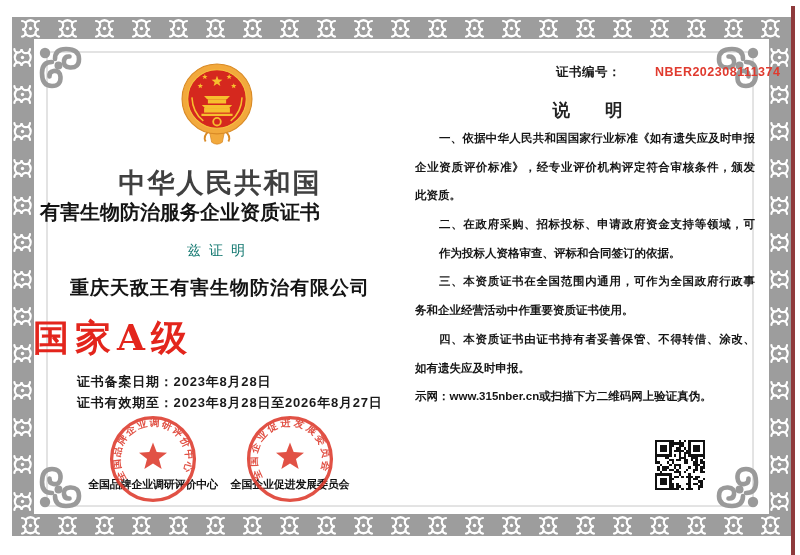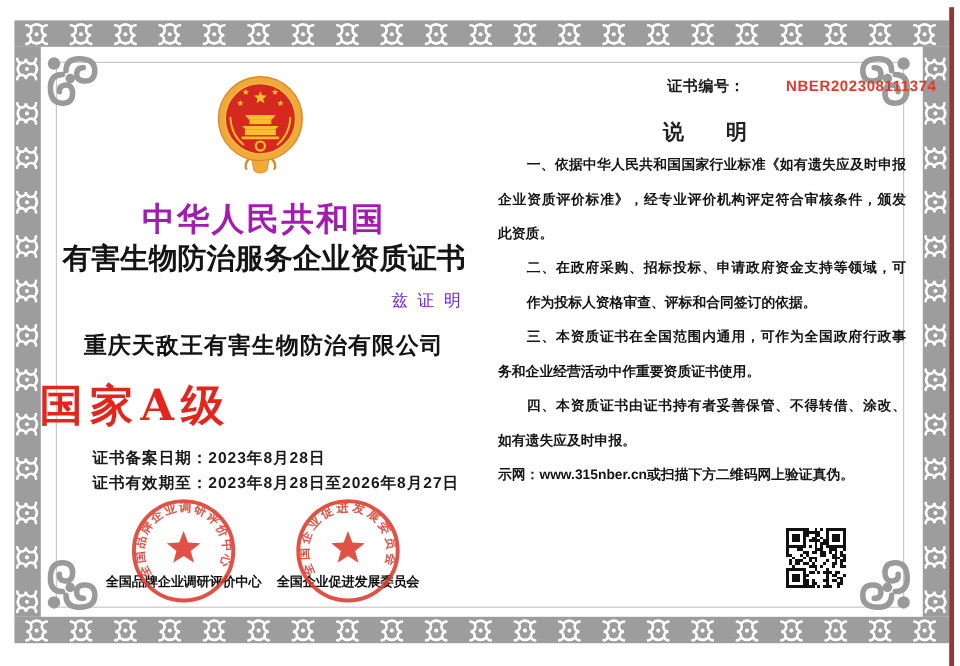--- a/index.html
+++ b/index.html
@@ -1,22 +1,22 @@
 <!DOCTYPE html>
 <html><head>
 <meta charset="utf-8">
 <style>
   html,body{margin:0;padding:0;background:#ffffff;}
   .page{position:relative;width:800px;height:555px;background:#ffffff;overflow:hidden;
         font-family:"Liberation Sans","DejaVu Sans",sans-serif;color:#1b1b1b;}
   .abs{position:absolute;}
   
-  .title1{left:48px;top:165px;width:344px;text-align:center;font-size:27px;font-weight:700;letter-spacing:2px;color:#a21caf;}
-  .title2{left:40px;top:199px;width:360px;text-align:center;font-size:24px;font-weight:700;color:#141414;}
-  .declare{left:48px;top:242px;width:344px;text-align:right;font-size:14px;letter-spacing:8px;color:#6d28d9;}
+  .title1{left:48px;top:165px;width:344px;text-align:center;font-size:27px;font-weight:700;letter-spacing:2px;color:#404040;}
+  .title2{left:40px;top:199px;width:360px;text-align:left;font-size:20px;font-weight:700;color:#141414;}
+  .declare{left:48px;top:242px;width:344px;text-align:center;font-size:14px;letter-spacing:8px;color:#0f766e;}
   .company{left:40px;top:275px;width:360px;text-align:center;font-size:19px;font-weight:700;letter-spacing:1px;color:#141414;}
   .grade{left:33px;top:314px;width:340px;text-align:left;font-size:36px;font-weight:700;letter-spacing:6px;
          color:#e3251c;font-family:"DejaVu Serif","Liberation Serif",serif;}
   .dateline{left:77px;font-size:13px;font-weight:700;letter-spacing:0.8px;color:#1a1a1a;}
   .d1{top:373px;text-align:right;} .d2{top:394px;}
   .sealcap{top:477px;font-size:11px;font-weight:700;letter-spacing:-0.2px;color:#111;text-align:center;}
   .cap1{left:80px;width:146px;} .cap2{left:225px;width:130px;}
   .sealsvg{opacity:0.88;}
   
   .certno{left:556px;top:64px;font-size:12.5px;font-weight:700;letter-spacing:0.5px;white-space:nowrap;}

